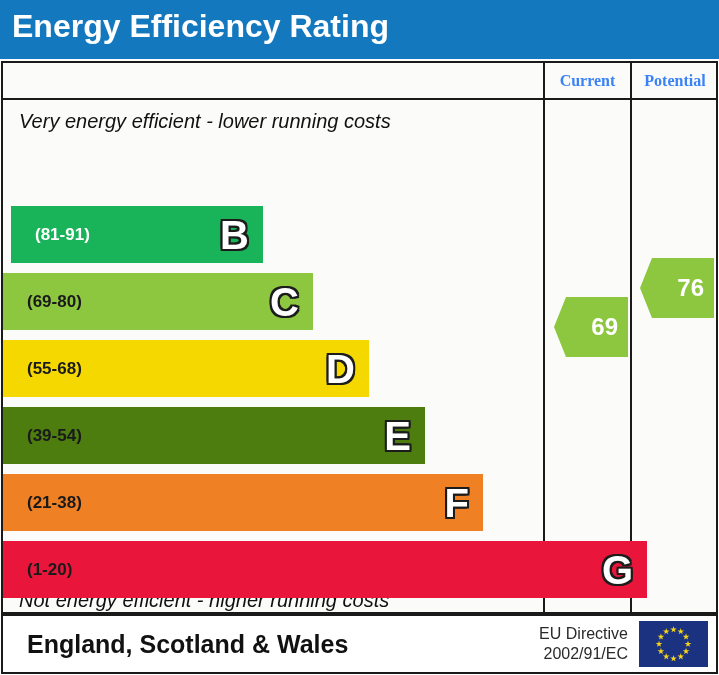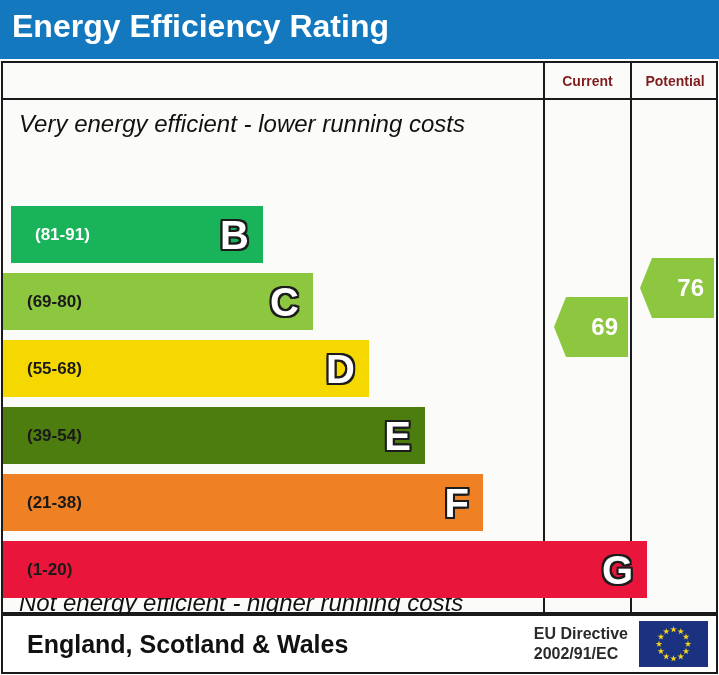--- a/index.html
+++ b/index.html
@@ -62,44 +62,45 @@
     border-bottom: 2px solid #1a1a1a;
     box-sizing: border-box;
   }
   .hdr-cell {
     position: absolute;
     top: 0;
     height: 100%;
     display: flex;
     align-items: center;
     justify-content: center;
-    font-size: 14px;
-    font-weight: bold;
-    color: #7f1d1d;
-    box-sizing: border-box;
+    font-size: 16px;
+    font-weight: bold;
+    color: #3b82f6;
+    box-sizing: border-box;
+    font-family: Liberation Serif, serif;
   }
   .hdr-current  { left: 540px; width: 87px; border-left: 2px solid #1a1a1a; }
   .hdr-potential{ left: 627px; width: 88px; border-left: 2px solid #1a1a1a; }
 
   
   .vsep {
     position: absolute;
     top: 37px;
     width: 2px;
     bottom: 0;
     background: #1a1a1a;
   }
   .vsep-1 { left: 540px; }
   .vsep-2 { left: 627px; }
 
   
   .caption {
     position: absolute;
     left: 16px;
-    font-size: 24px;
+    font-size: 20px;
     font-style: italic;
     color: #111111;
     white-space: nowrap;
   }
   .caption-top    { top: 47px; }
   .caption-bottom { top: 526px; }
 
   
   .bars {
     position: absolute;
@@ -176,23 +177,22 @@
     color: #111111;
     white-space: nowrap;
   }
   .footer-directive {
     position: absolute;
     right: 88px;
     top: 50%;
     transform: translateY(-50%);
     font-size: 16px;
     color: #2a2a2a;
-    text-align: left;
+    text-align: right;
     line-height: 1.25;
-    font-weight: bold;
   }
   .eu-flag {
     position: absolute;
     right: 8px;
     top: 50%;
     transform: translateY(-50%);
     width: 69px;
     height: 46px;
     background: #1b3281;
   }

